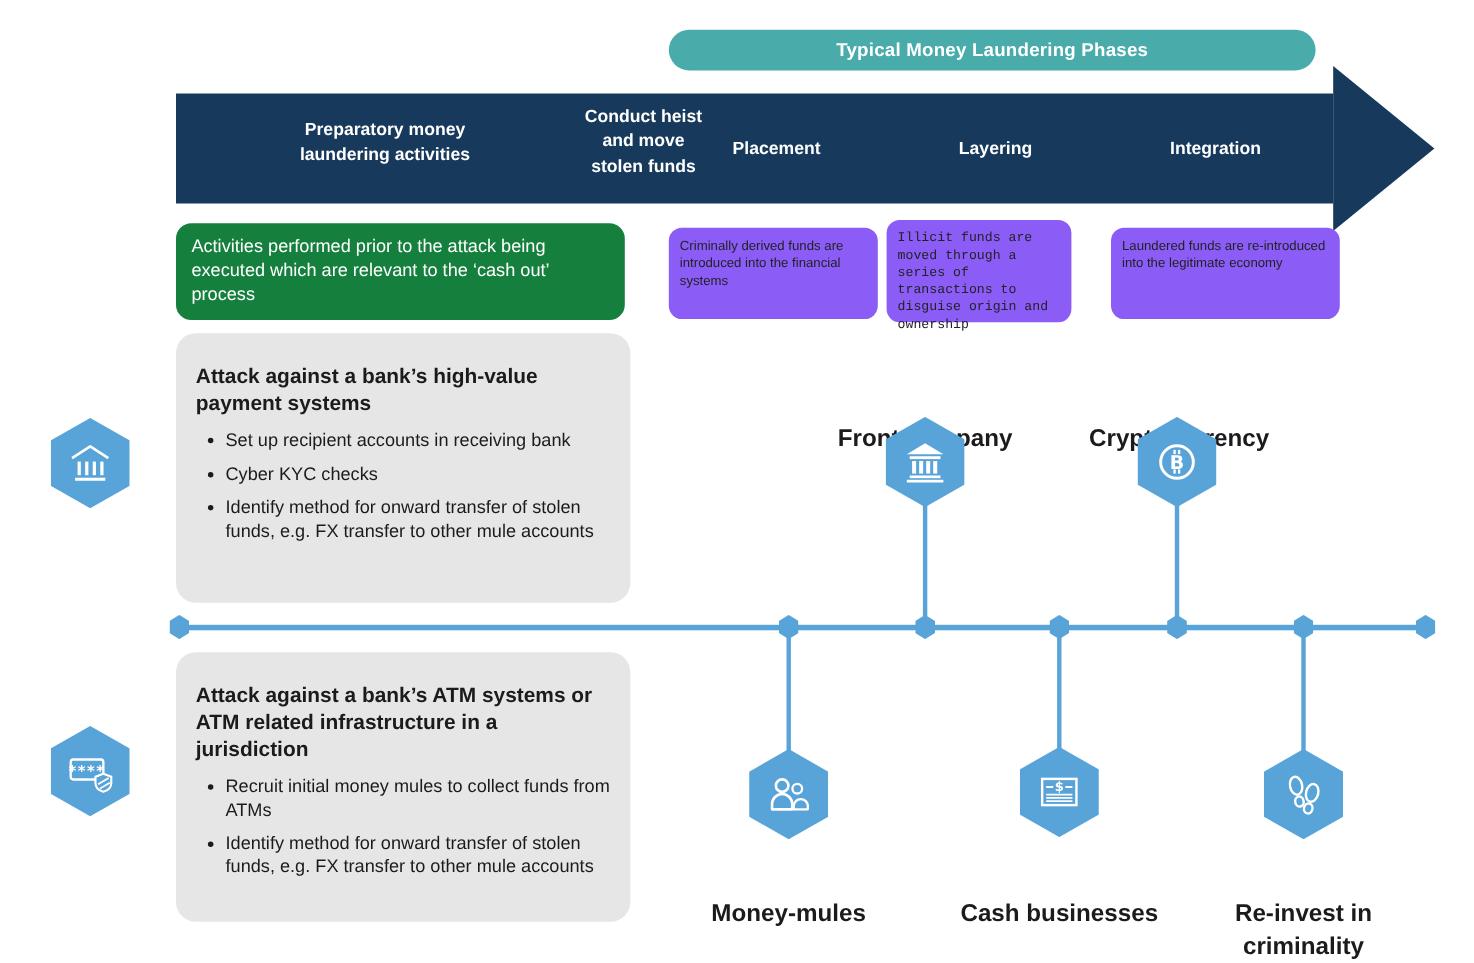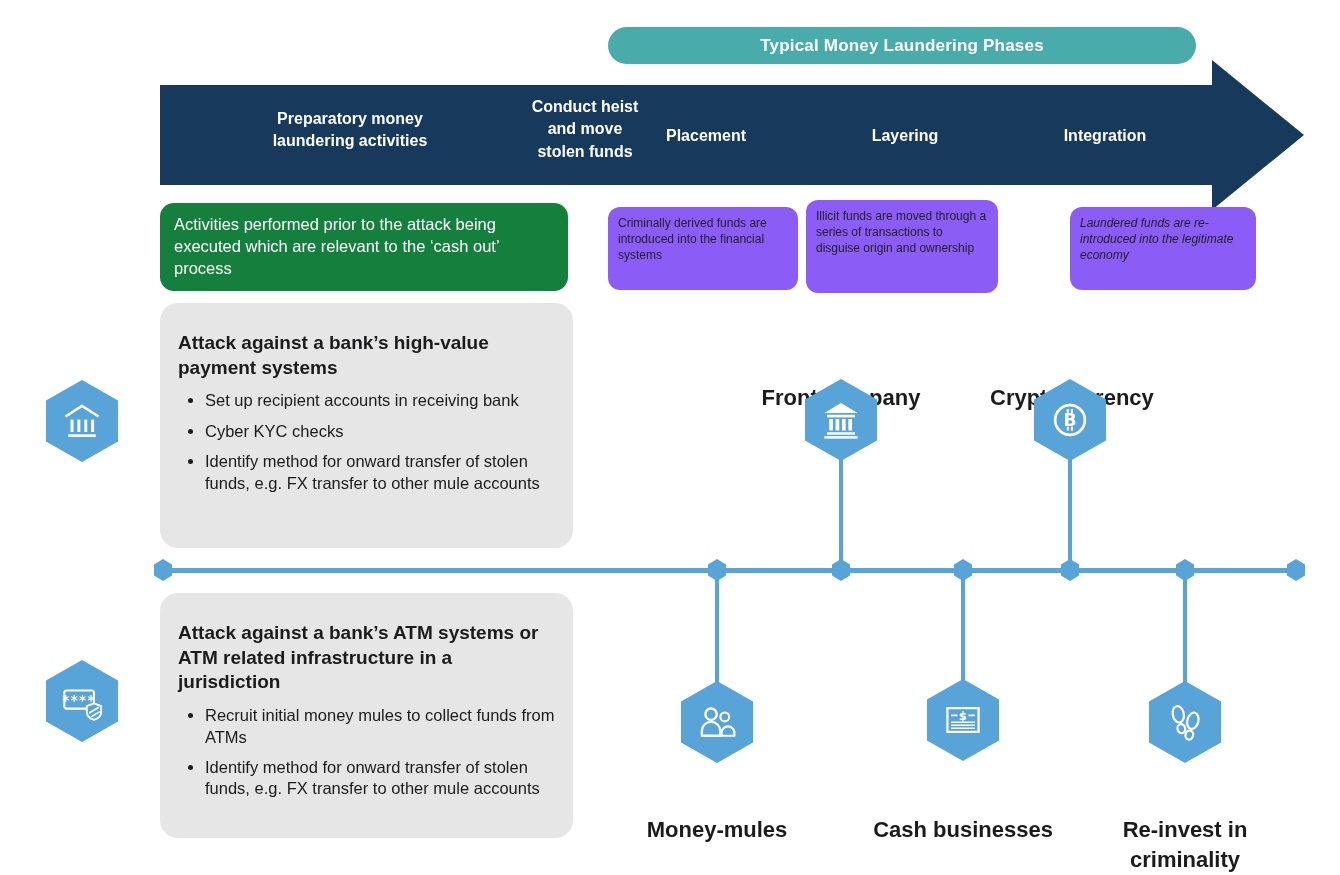--- a/index.html
+++ b/index.html
@@ -40,22 +40,22 @@
     background:#15803d; border-radius:14px;
     color:#ffffff; font-size:16.5px; line-height:1.34;
     padding:10px 14px; box-sizing:border-box;
   }
   .note-light {
     background:#8b5cf6; border-radius:12px;
     color:#222225; font-size:12px; line-height:1.32;
     padding:9px 10px; box-sizing:border-box;
   }
   .note-placement  { left:608px;  top:207px; width:190px; height:83px; }
-  .note-layering   { left:806px;  top:200px; width:192px; height:93px; }
-  .note-integration{ left:1070px; top:207px; width:186px; height:83px;font-style:italic; }
+  .note-layering   { left:806px;  top:200px; width:168px; height:93px;font-family:Liberation Mono, monospace; }
+  .note-integration{ left:1010px; top:207px; width:208px; height:83px; }
 
   
   .attack-box {
     left:160px; width:413px; height:245px;
     background:#e6e6e6; border-radius:18px;
     padding:28px 18px; box-sizing:border-box;
   }
   .attack-box.first  { top:303px; }
   .attack-box.second { top:593px; }
   .attack-title { font-size:19px; font-weight:bold; line-height:1.3; color:#1b1b1d; }

